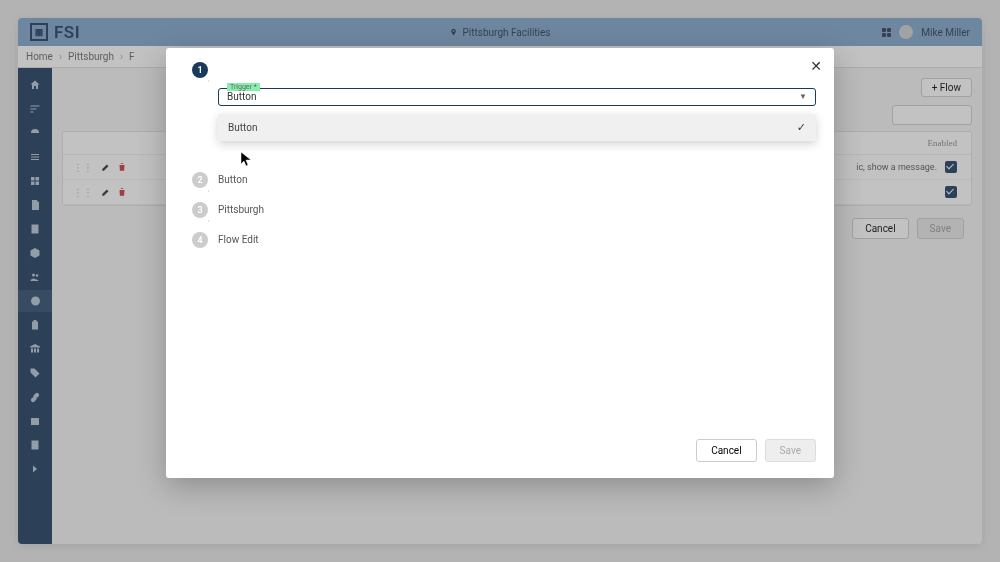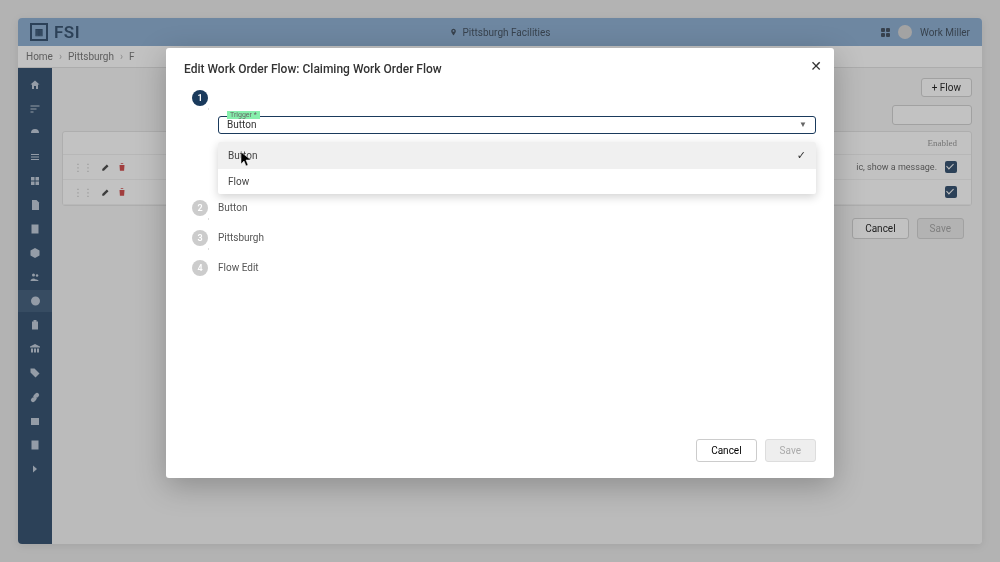--- a/index.html
+++ b/index.html
@@ -78,21 +78,21 @@
       <span>Pittsburgh Facilities</span>
     </div>
     <div class="top-right">
       <div class="apps-icon">
           <span></span>
           <span></span>
           <span></span>
           <span></span>
         </div>
       <div class="avatar"></div>
-      <span>Work Miller</span>
+      <span>Mike Miller</span>
     </div>
   </div>
 
   <div class="breadcrumb">
     <span>Home</span>
     <span class="sep">›</span>
     <span>Pittsburgh</span>
     <span class="sep">›</span>
     <span>F</span>
   </div>
@@ -231,44 +231,40 @@
     <div class="bg-buttons">
       <button class="bg-btn">Cancel</button>
       <button class="bg-btn save">Save</button>
     </div>
   </div>
 </div>
 
 <div class="overlay">
   <div class="modal">
     <button class="modal-close">✕</button>
-    <div class="modal-title">Edit Work Order Flow: Claiming Work Order Flow</div>
 
     <div class="stepper">
       <div class="step">
         <div class="step-line"></div>
         <div class="step-num active">1</div>
       </div>
 
       <div class="trigger-field">
         <div class="field-wrap">
           <span class="field-label">Trigger *</span>
           <div class="field-input">
             <span>Button</span>
             <span class="caret-down">▼</span>
           </div>
         </div>
         <div class="dropdown">
           <div class="dd-item selected">
             <span>Button</span>
             <span class="checkmark">✓</span>
           </div>
-          <div class="dd-item">
-            <span>Flow</span>
-          </div>
         </div>
       </div>
 
       <div style="height:60px;"></div>
 
       <div class="step">
         <div class="step-line"></div>
         <div class="step-num inactive">2</div>
         <div class="step-label">Button</div>
       </div>

